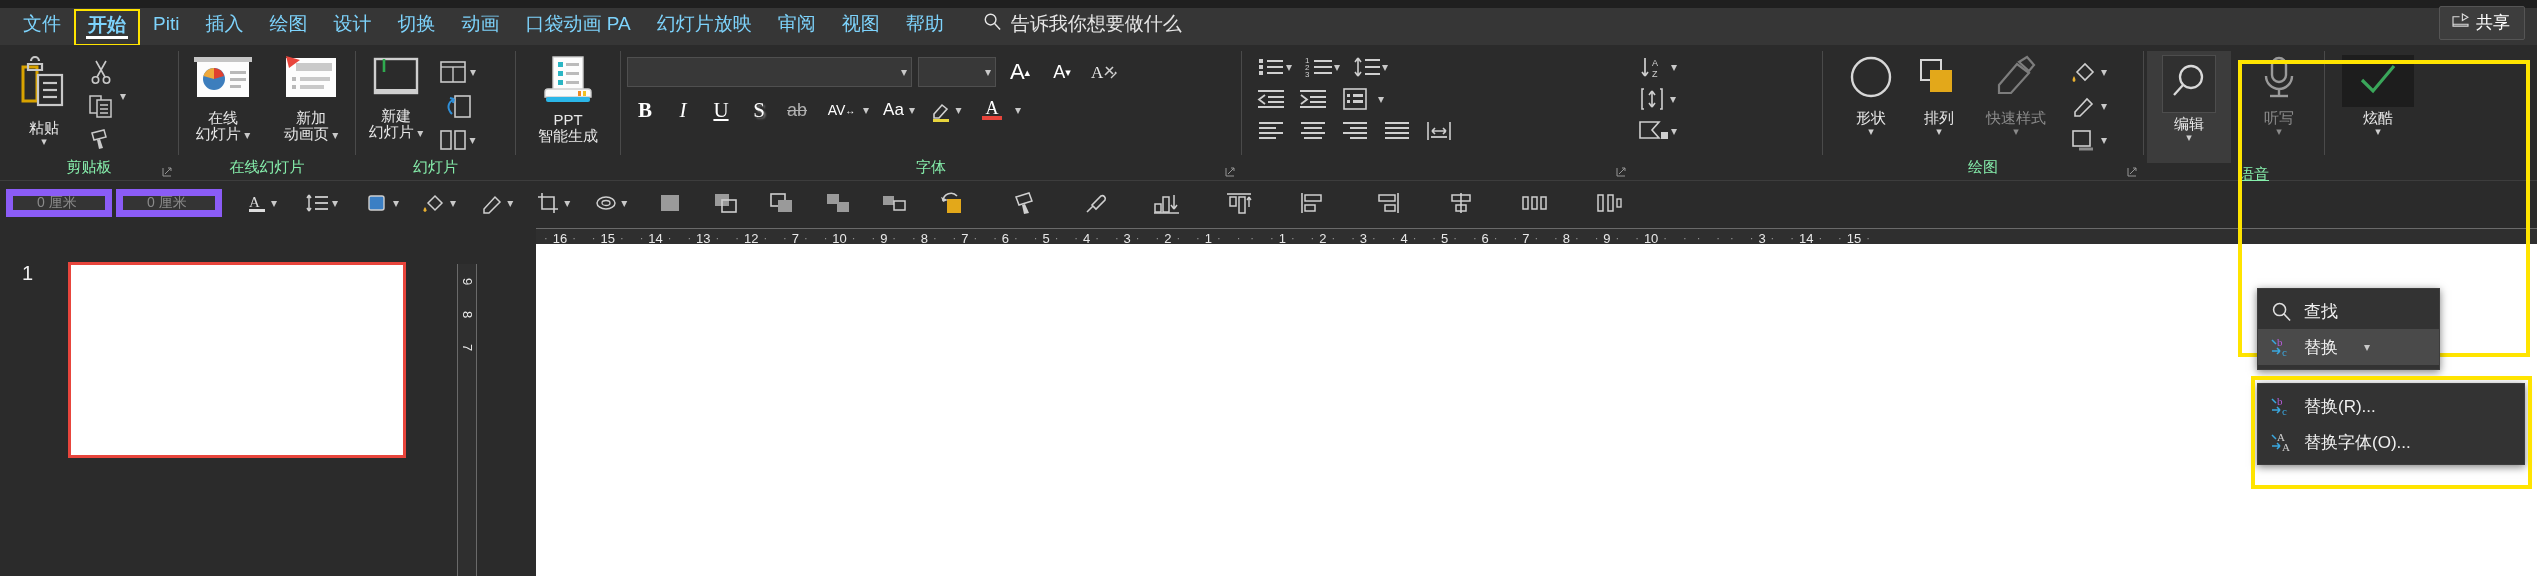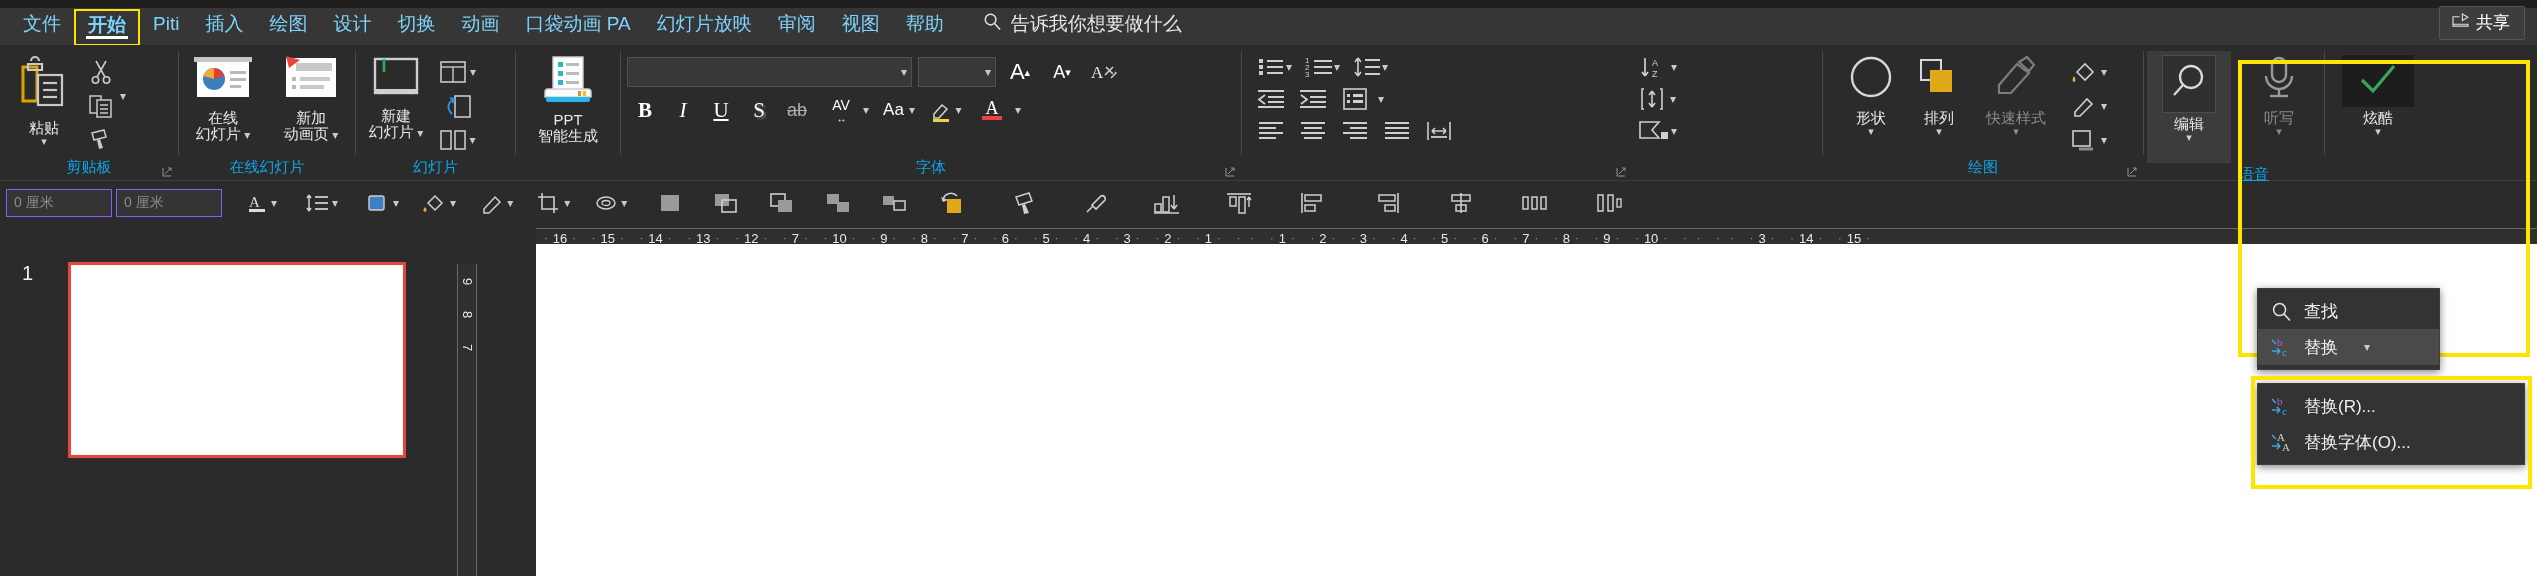--- a/index.html
+++ b/index.html
@@ -34,21 +34,21 @@
   #share {
     position:absolute; right:12px; bottom:5px;
     background:#3d3d3d; border:1px solid #555; color:#fff;
     font-size:17px; padding:4px 14px 5px 12px; display:flex; align-items:center; gap:7px;
     border-radius:2px;
   }
   
   #ribbon { height:135px; background:#2b2b2b; display:flex; position:relative; }
   .group { position:relative; display:flex; flex-direction:column; height:135px; }
   .group > .gbody { flex:1; display:flex; align-items:flex-start; padding-top:6px; }
-  .glabel { text-align:center; font-size:15px; color:#0ea5e9; height:24px; line-height:22px; position:relative; }
+  .glabel { text-align:center; font-size:15px; color:#86efac; height:24px; line-height:22px; position:relative; }
   .gsep { width:1px; background:#4a4a4a; height:104px; align-self:flex-start; margin-top:6px; }
   .dlg { position:absolute; right:6px; bottom:3px; width:10px; height:10px; opacity:.75; }
 
   .bigbtn { display:flex; flex-direction:column; align-items:center; width:68px; padding-top:4px; }
   .bigbtn .lbl { font-size:15px; color:#e8e8e8; margin-top:3px; text-align:center; line-height:16px; }
   .bigbtn .cv { font-size:11px; color:#cfcfcf; line-height:9px; margin-top:1px; }
   .smallcol { display:flex; flex-direction:column; gap:4px; padding-top:6px; }
   .sbtn { width:34px; height:30px; display:flex; align-items:center; justify-content:center; }
 
   
@@ -62,21 +62,21 @@
   .fbtn { width:36px; height:32px; display:flex; align-items:center; justify-content:center;
           font-size:21px; color:#fff; }
   .parrow { display:flex; flex-wrap:wrap; }
   .pbtn { width:42px; height:32px; display:flex; align-items:center; justify-content:center; }
 
   
   .chev { font-size:12px; color:#c9c9c9; line-height:10px; }
 
   
   #tool2 { height:44px; background:#2b2b2b; border-top:1px solid #3d3d3d; display:flex; align-items:center; padding-left:6px; gap:2px; }
-  .measbox { width:106px; height:28px; background:#343434; border:1px solid #8b5cf6; color:#8b8b8b; font-size:14px; display:flex; align-items:center; padding-left:7px; }
+  .measbox { width:106px; height:28px; background:#343434; border:7px solid #8b5cf6; color:#8b8b8b; font-size:14px; display:flex; align-items:center; padding-left:24px; }
   .t2btn { height:34px; min-width:34px; display:flex; align-items:center; justify-content:center; padding:0 4px; gap:3px; }
 
   
   #ruler { height:28px; background:#2b2b2b; display:flex; align-items:center; position:relative; }
   #ruler .rinner { position:absolute; left:536px; right:0; top:4px; height:20px;
      border-top:1px solid #6a6a6a; border-bottom:1px solid #6a6a6a; background:#2f2f2f;
      display:flex; align-items:center; overflow:hidden; }
   .rtick { font-size:13px; color:#e9e9e9; }
   .rdot { color:#9a9a9a; font-size:11px; }
 
@@ -345,21 +345,21 @@
               <path d="M20 18 L25 13 L24 12" stroke="#d0d0d0" stroke-width="1.4" fill="none"></path>
             </svg>
         </div>
       </div>
       <div class="fontrow2">
         <div class="fbtn" style="font-weight:bold;font-family:'Liberation Serif',serif;">B</div>
         <div class="fbtn" style="font-style:italic;font-family:'Liberation Serif',serif;">I</div>
         <div class="fbtn" style="text-decoration:underline;font-family:'Liberation Serif',serif;">U</div>
         <div class="fbtn" style="font-family:'Liberation Serif',serif;text-shadow:2px 2px 2px #777;">S</div>
         <div class="fbtn" style="text-decoration:line-through;font-size:18px;color:#b0b0b0;">ab</div>
-        <div class="fbtn" style="flex-direction:column;font-size:14px;width:48px;">
+        <div class="fbtn" style="flex-direction:row;font-size:14px;width:48px;">
           <span>AV</span>
           <span style="font-size:10px;letter-spacing:-1px;">↔</span>
         </div>
         <span class="chev" style="margin:0 6px 0 -4px;">▾</span>
         <div class="fbtn" style="font-size:17px;width:44px;">
           <span>Aa</span>
           <span class="chev" style="margin-left:5px;">▾</span>
         </div>
         <div class="fbtn" style="width:44px;">
           <svg width="24" height="24" viewBox="0 0 24 24">

